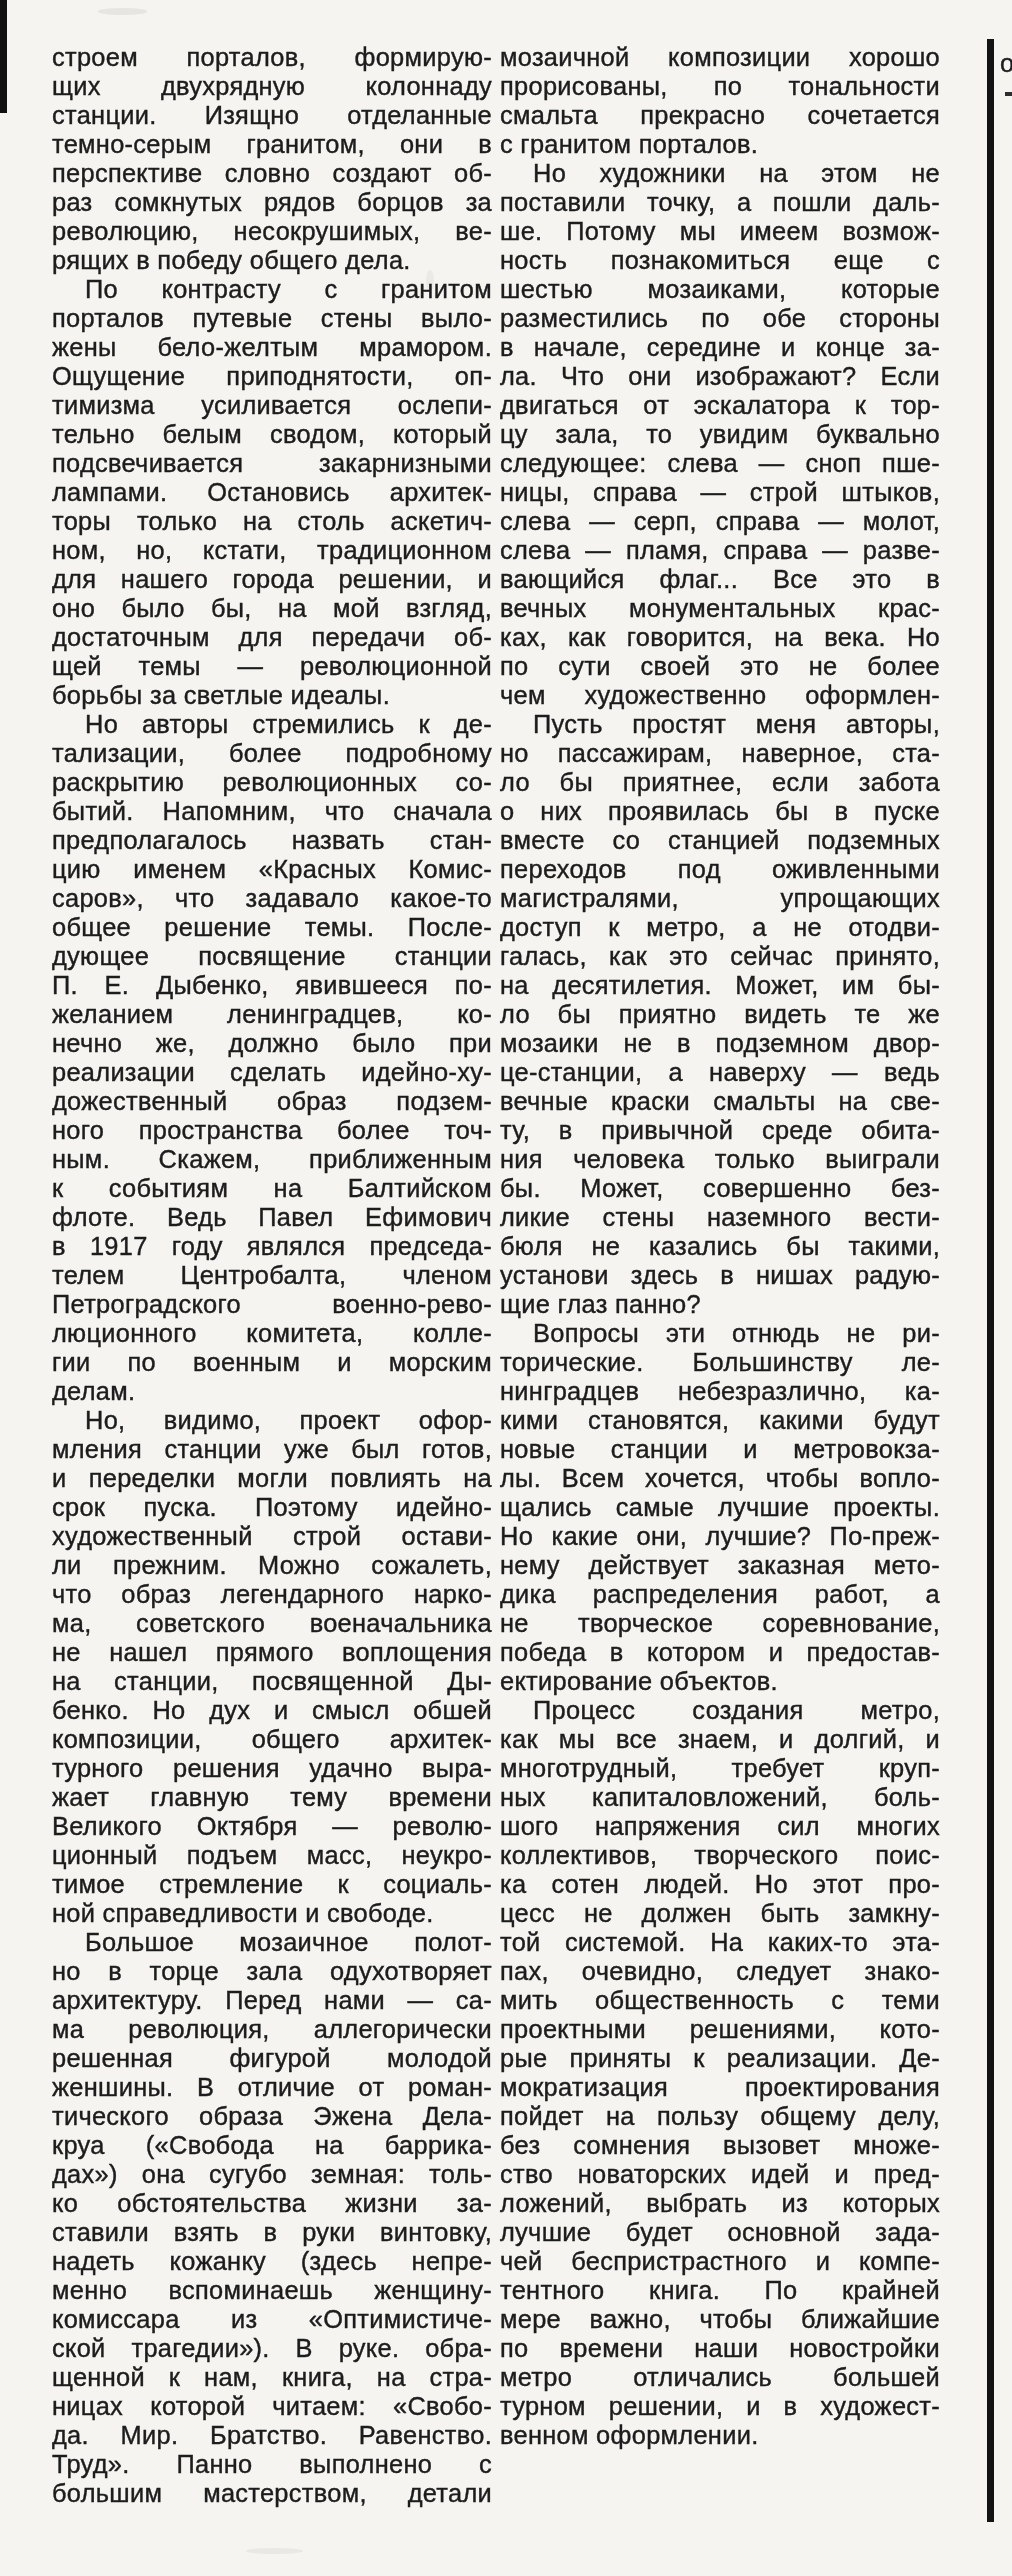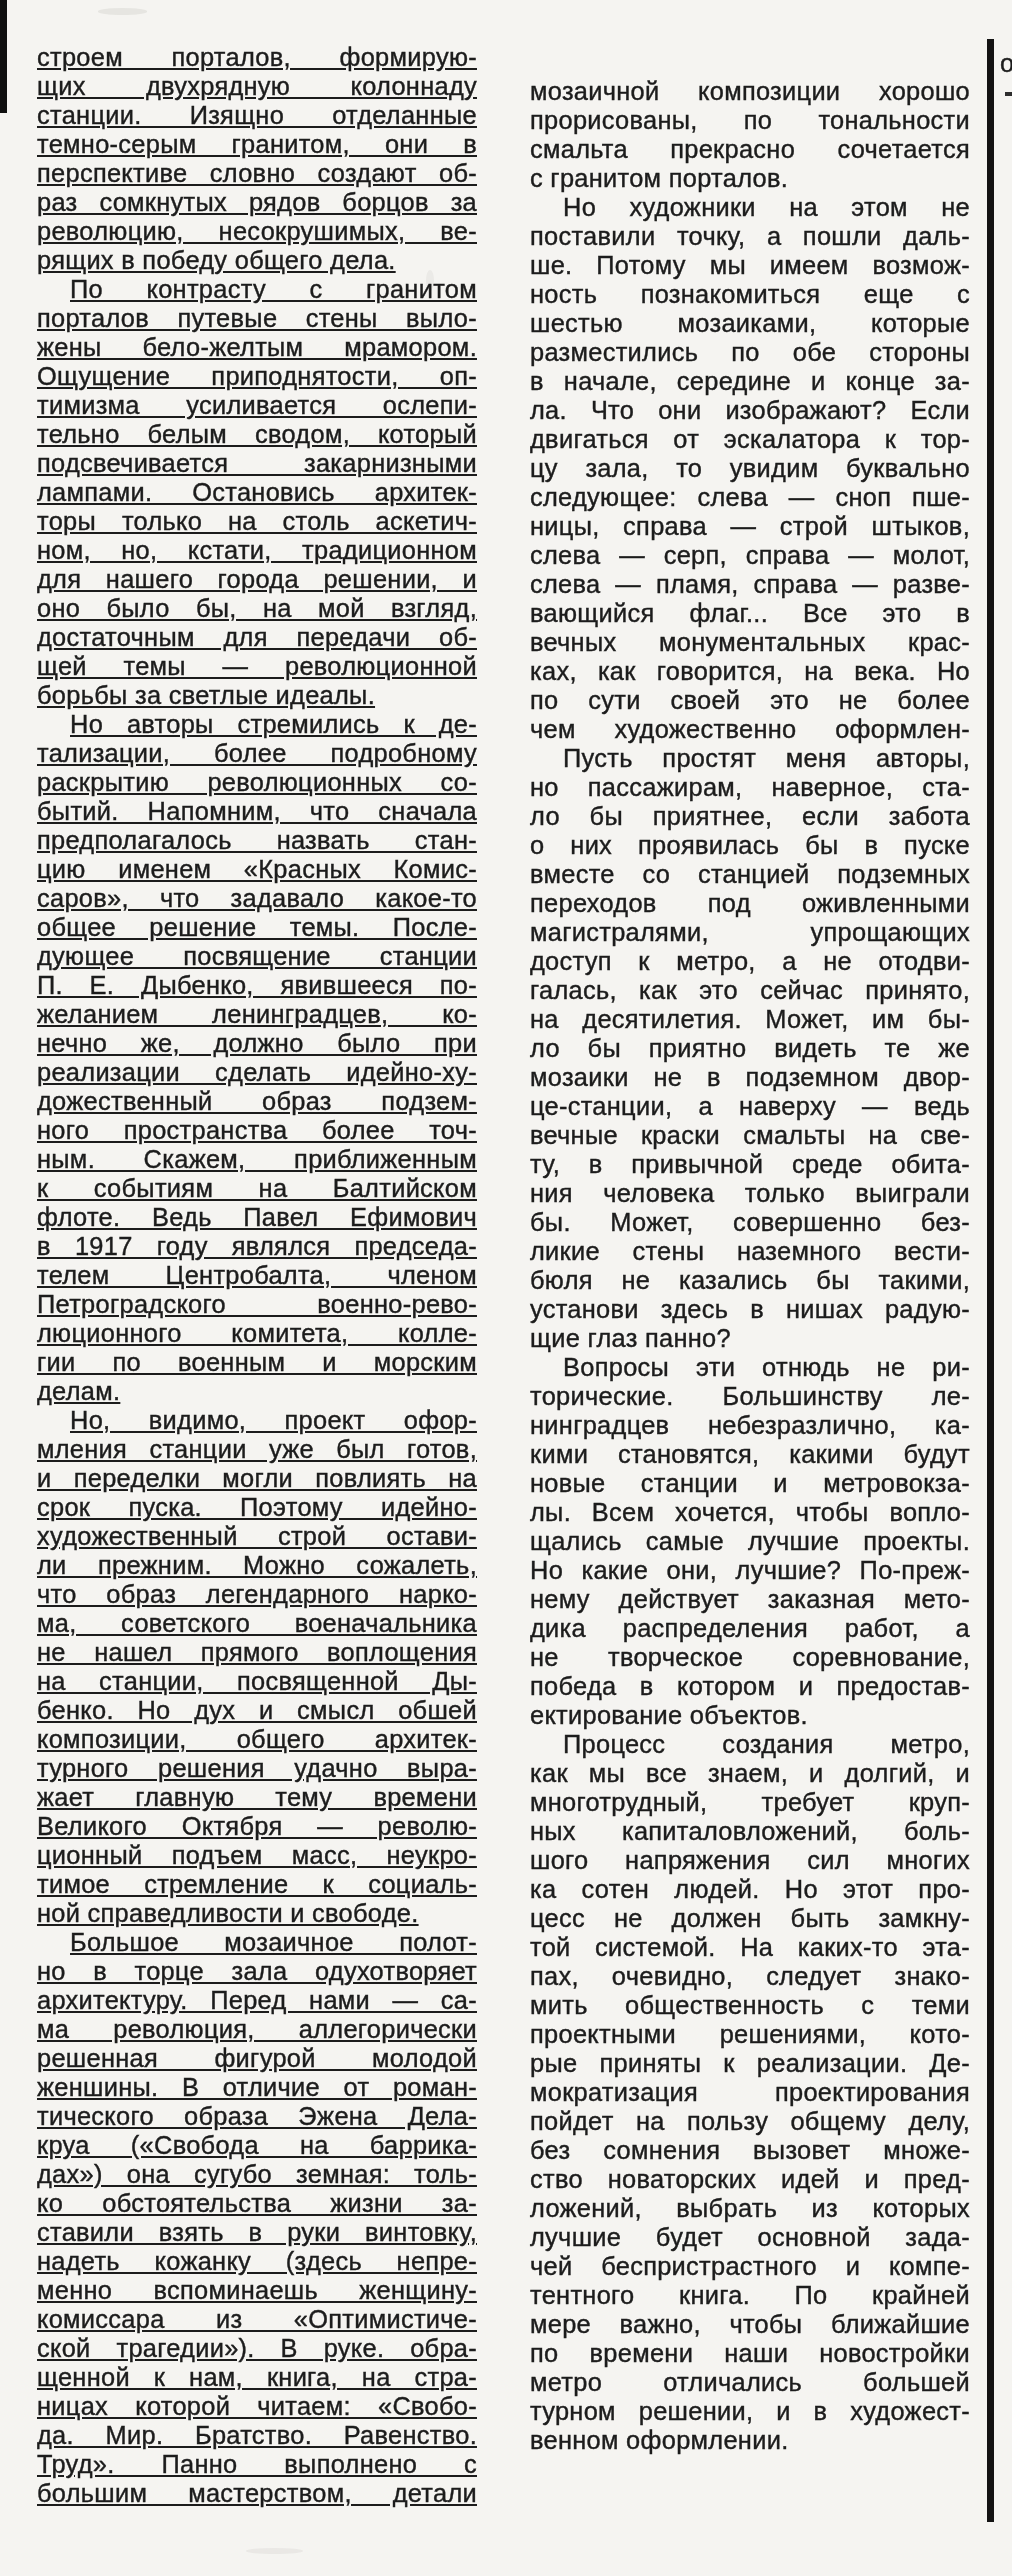--- a/index.html
+++ b/index.html
@@ -18,22 +18,22 @@
   .col {
     position: absolute;
     top: 43px;
     width: 440px;
     color: #1c1c1c;
     font-size: 25.4px;
     line-height: 29px;
     letter-spacing: 0.3px;
     -webkit-text-stroke: 0.4px currentColor;
   }
-  .col-left  { left: 37px; text-decoration: underline;  }
-  .col-right { left: 530px; margin-top: 34px; }
+  .col-left  { left: 52px;  }
+  .col-right { left: 500px; }
   .line {
     height: 29px;
     text-align: justify;
     text-align-last: justify;
   }
   .line.i { text-indent: 33px; }
   .line.e { text-align-last: left; }
   .vrule {
     position: absolute;
     left: 987px;
@@ -234,20 +234,21 @@
       <div class="line">нему действует заказная мето-</div>
       <div class="line">дика распределения работ, а</div>
       <div class="line">не творческое соревнование,</div>
       <div class="line">победа в котором и предостав-</div>
       <div class="line e">ектирование объектов.</div>
       <div class="line i">Процесс создания метро,</div>
       <div class="line">как мы все знаем, и долгий, и</div>
       <div class="line">многотрудный, требует круп-</div>
       <div class="line">ных капиталовложений, боль-</div>
       <div class="line">шого напряжения сил многих</div>
+      <div class="line">коллективов, творческого поис-</div>
       <div class="line">ка сотен людей. Но этот про-</div>
       <div class="line">цесс не должен быть замкну-</div>
       <div class="line">той системой. На каких-то эта-</div>
       <div class="line">пах, очевидно, следует знако-</div>
       <div class="line">мить общественность с теми</div>
       <div class="line">проектными решениями, кото-</div>
       <div class="line">рые приняты к реализации. Де-</div>
       <div class="line">мократизация проектирования</div>
       <div class="line">пойдет на пользу общему делу,</div>
       <div class="line">без сомнения вызовет множе-</div>

